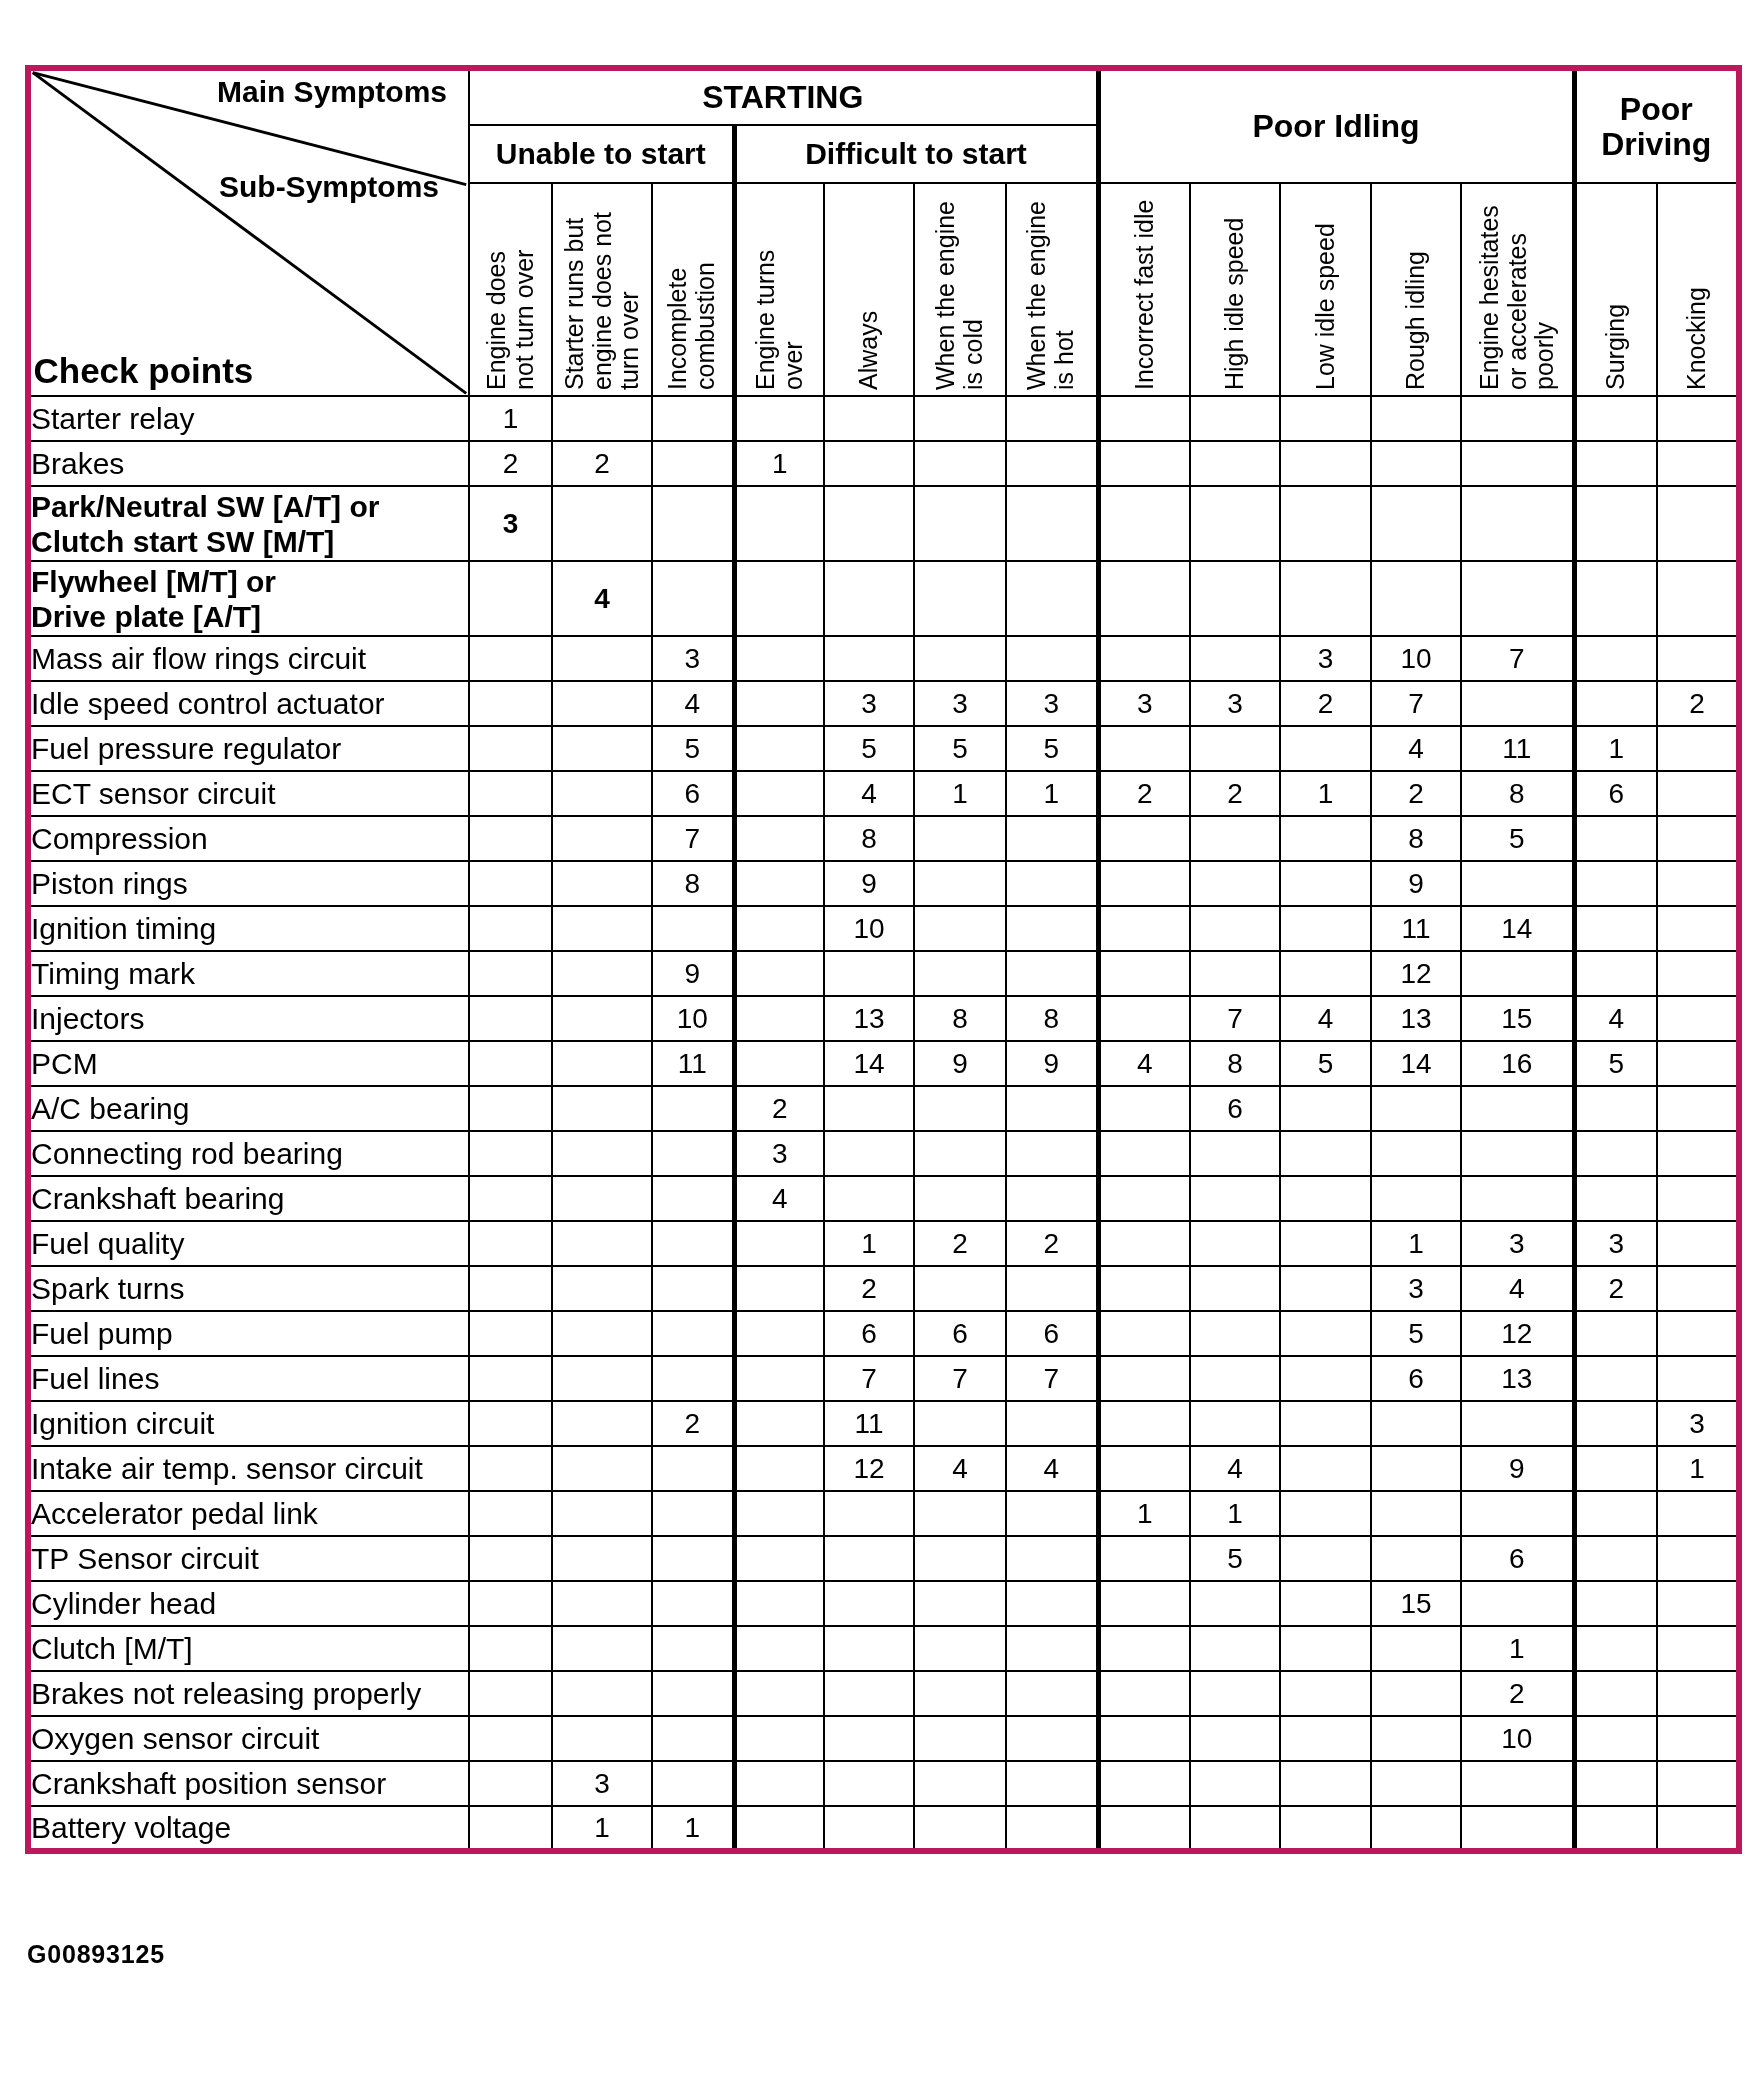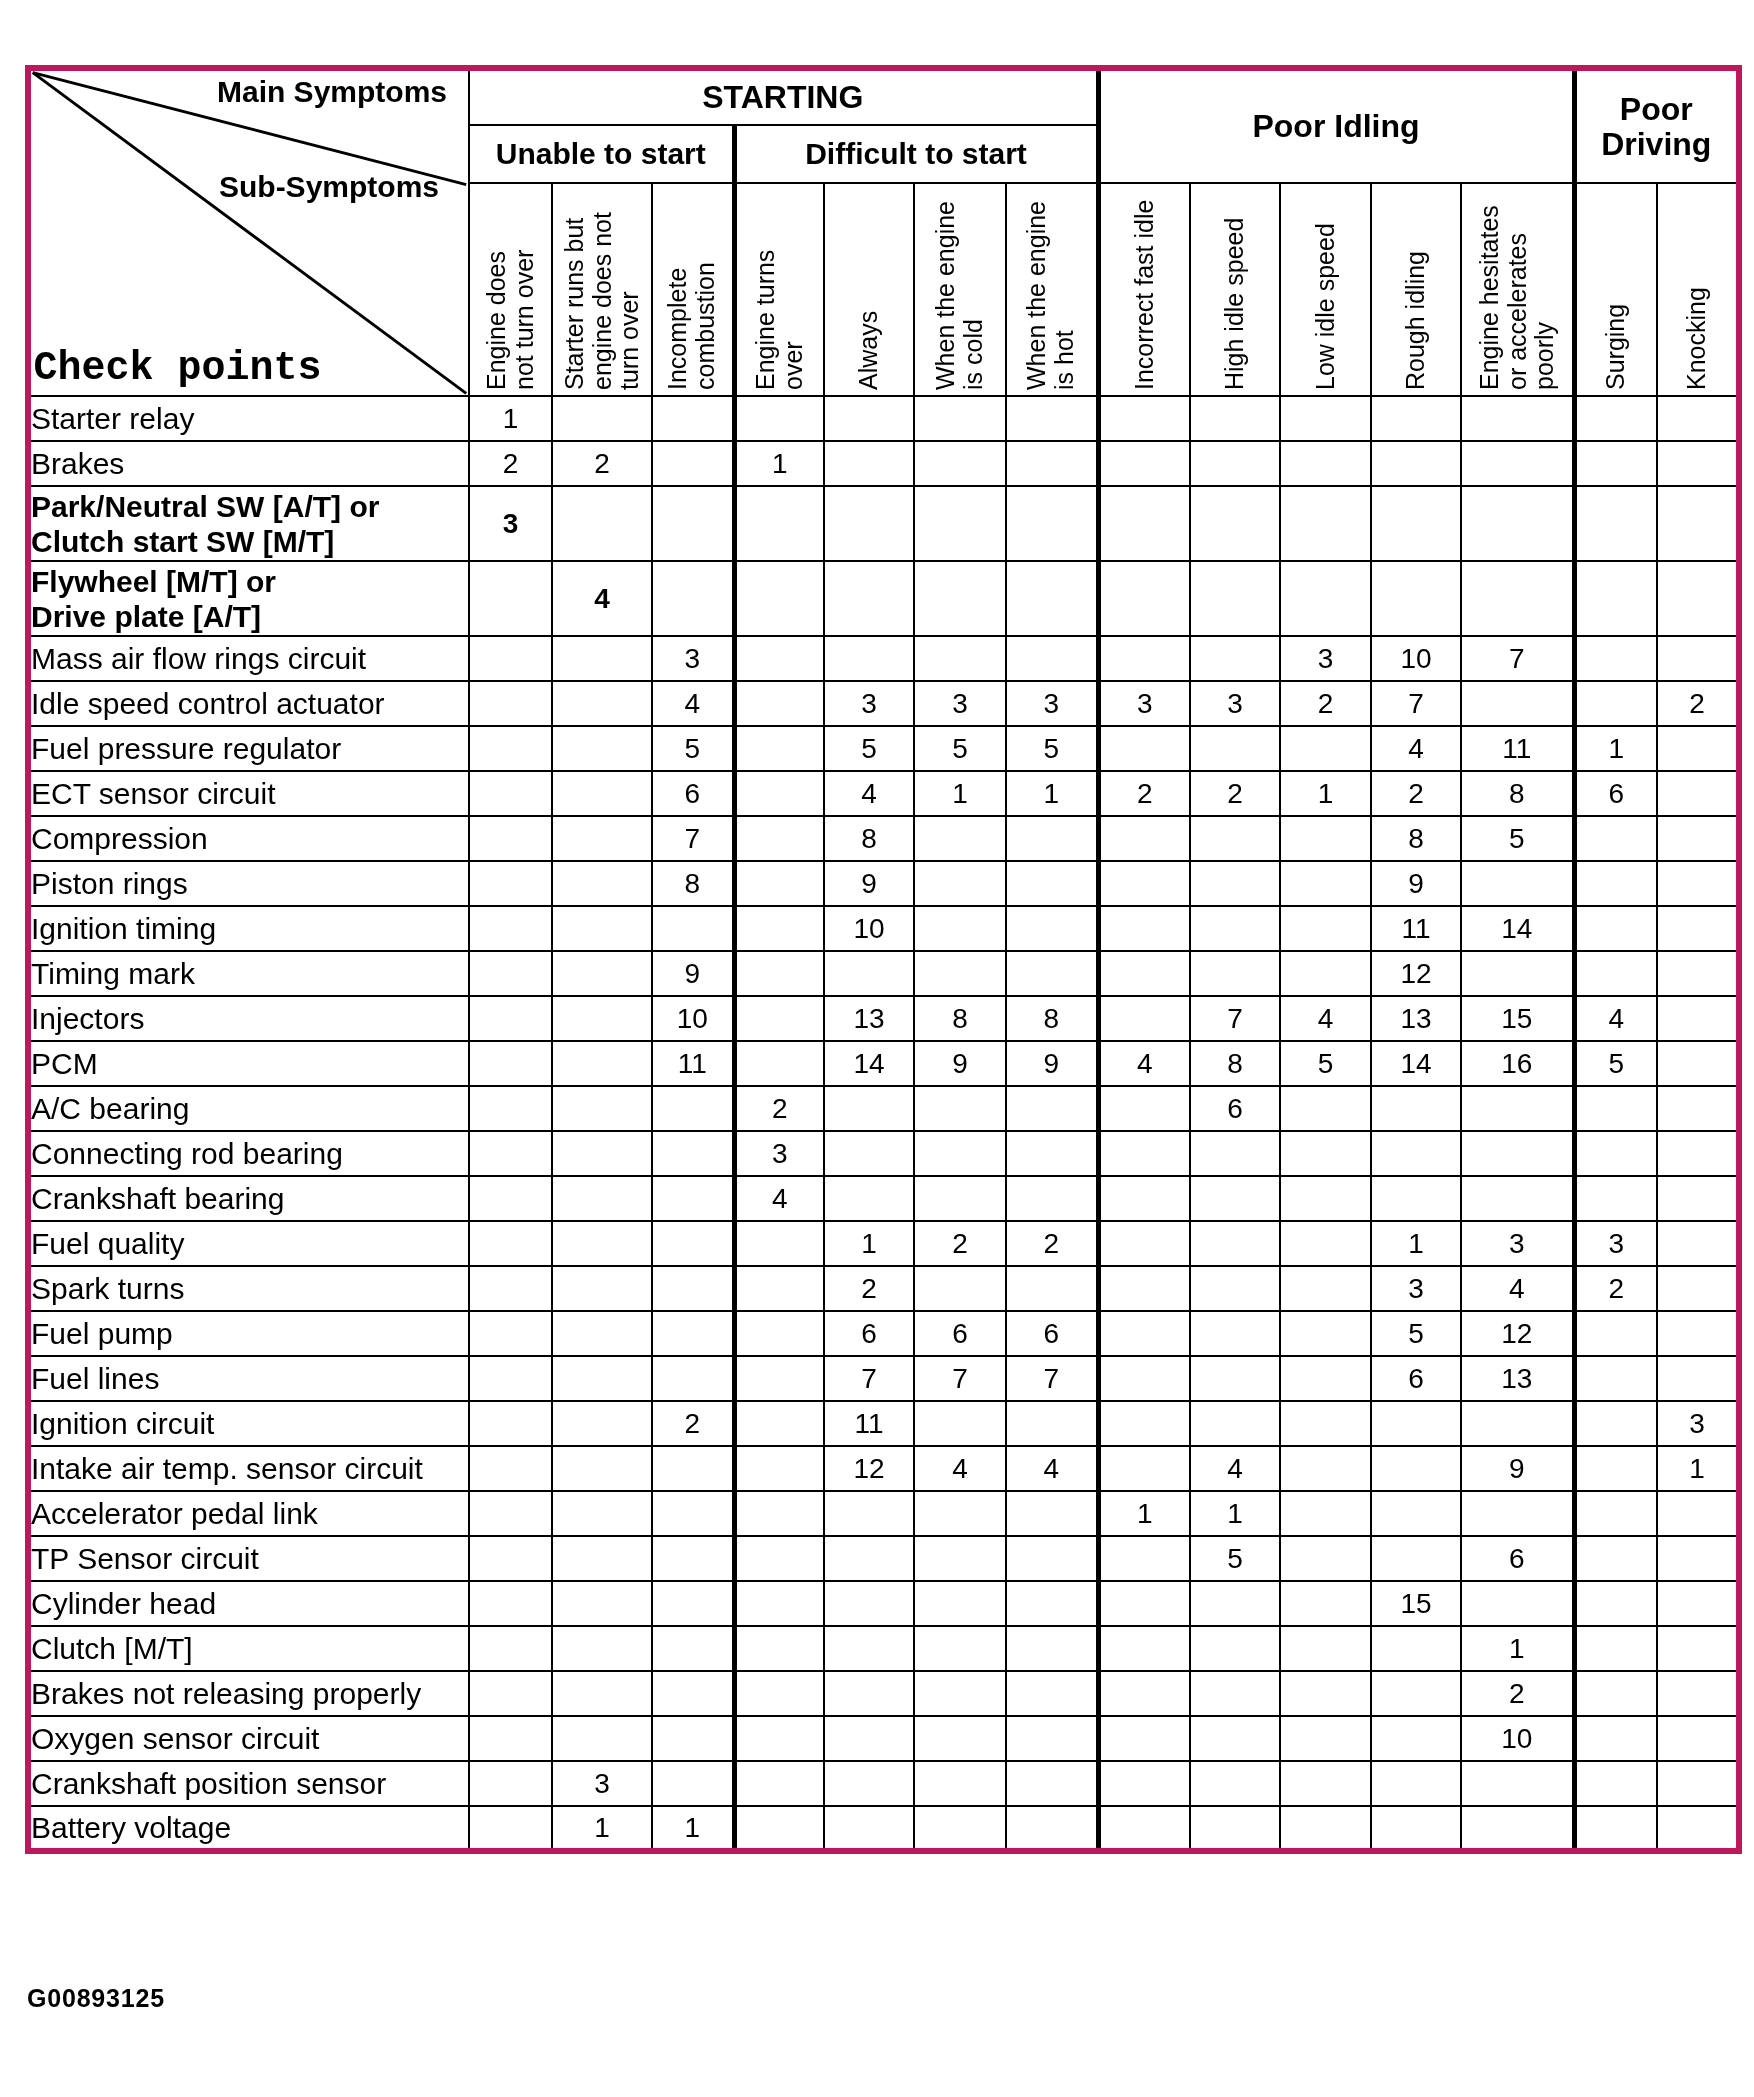--- a/index.html
+++ b/index.html
@@ -25,32 +25,32 @@
     transform:translate(-50%,-50%) rotate(-90deg);
     width:200px;font-size:25px;font-weight:400;line-height:27.6px;
     white-space:pre-line;text-align:left;
   }
   th.corner-cell{padding:0;vertical-align:top;}
   .corner-box{position:relative;width:437px;height:324px;}
   .corner-box svg{position:absolute;left:0;top:0;}
   .corner-label{position:absolute;font-weight:bold;font-size:30px;white-space:nowrap;}
   .corner-main{top:4.2px;right:21px;}
   .corner-sub{top:99px;right:29px;}
-  .corner-check{bottom:4.2px;left:2.5px;font-size:40px;font-family:Liberation Mono, monospace;}
+  .corner-check{bottom:4.2px;left:2.5px;font-size:35px;}
   tbody tr{height:45px;}
   tbody tr.tall{height:75px;font-weight:bold;}
   tbody td{border-top-width:3.3px;border-bottom-width:3.3px;}
   td.cp-label{
     font-size:30px;line-height:35px;text-align:left;vertical-align:middle;
     padding:1.7px 3.3px 1.7px 5px;white-space:pre-line;
   }
   td.num{font-size:28px;text-align:center;vertical-align:middle;}
   .thick-r{border-right-width:5px !important;}
   .footer-code{
-    position:absolute;left:27px;top:1984px;
+    position:absolute;left:27px;top:1940px;
     font-size:25px;font-weight:bold;letter-spacing:0.8px;
   }
 </style>
 </head>
 <body>
 
 <div class="page">
   <table id="symptom-table">
       <colgroup>
         <col style="width: 438px;">

